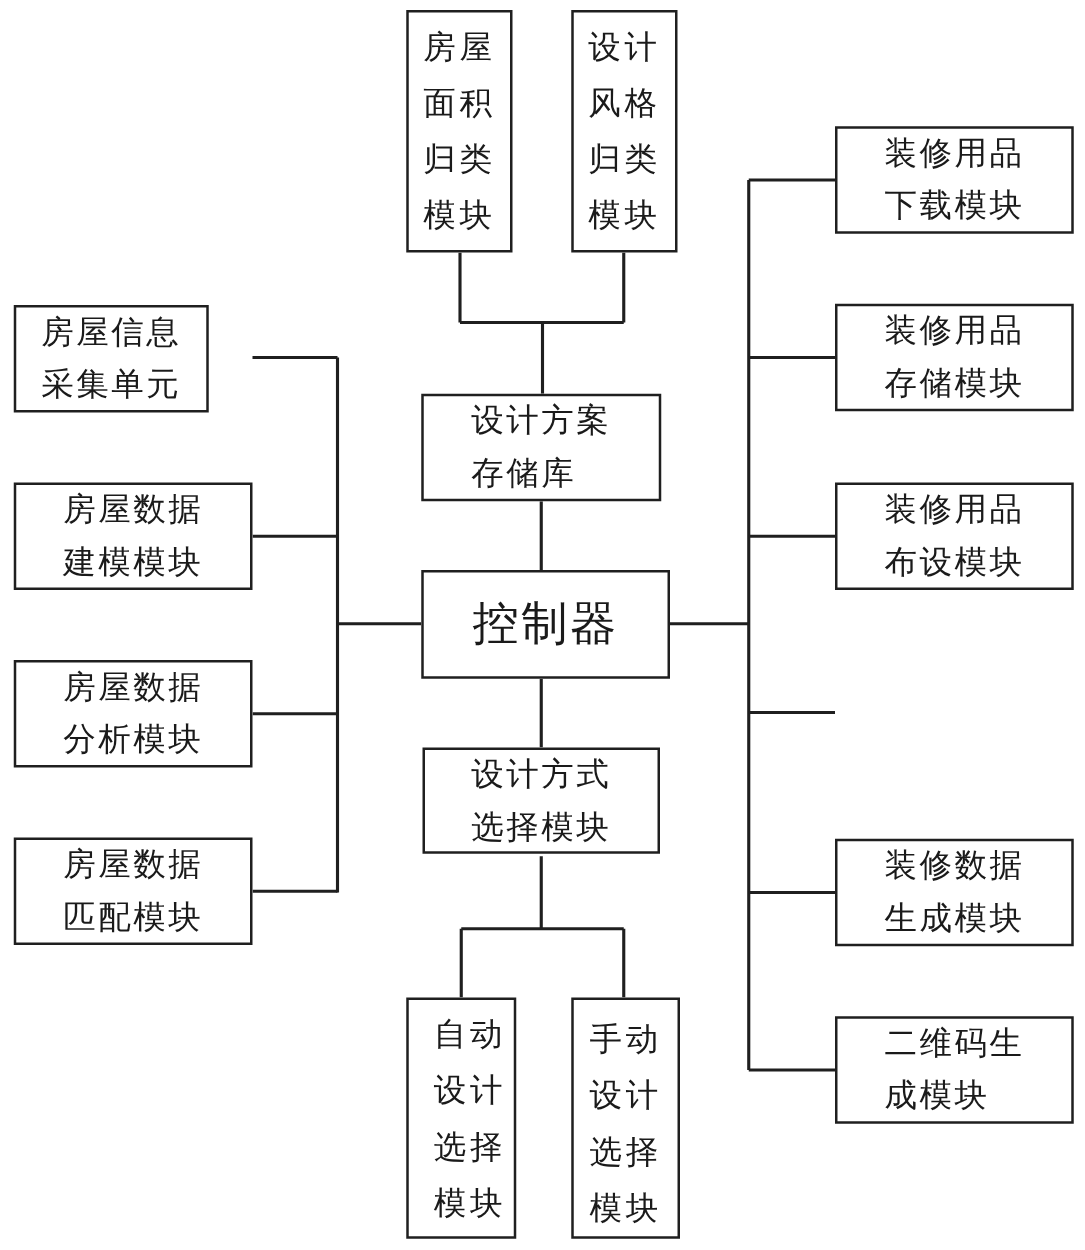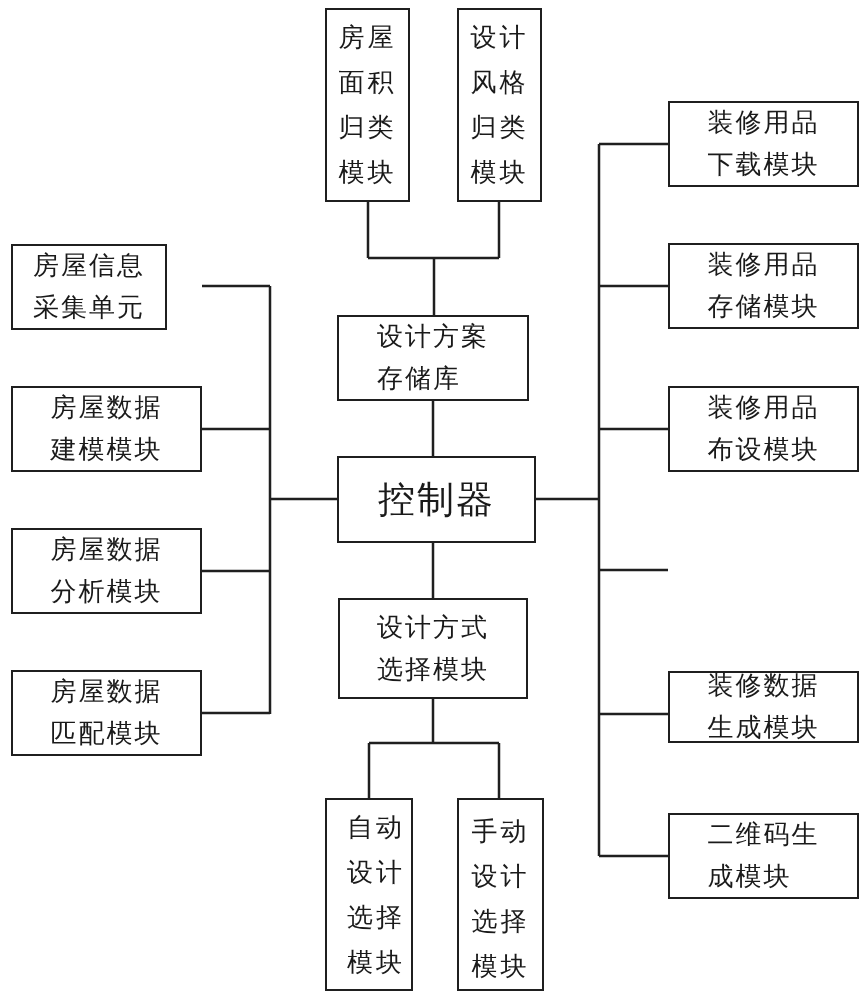--- a/index.html
+++ b/index.html
@@ -124,38 +124,38 @@
 匹配模块</span>
   </div>
 
   <div class="node" style="left:337px;top:315px;width:192px;height:86px;">
     <span class="lbl">设计方案
 存储库</span>
   </div>
   <div class="node big" style="left:337px;top:456px;width:199px;height:87px;">
     <span class="lbl">控制器</span>
   </div>
-  <div class="node" style="left:338px;top:598px;width:190px;height:101px;">
+  <div class="node" style="left:338px;top:598px;width:190px;height:85px;">
     <span class="lbl">设计方式
 选择模块</span>
   </div>
 
   <div class="node" style="left:668px;top:101px;width:191px;height:86px;">
     <span class="lbl">装修用品
 下载模块</span>
   </div>
   <div class="node" style="left:668px;top:243px;width:191px;height:86px;">
     <span class="lbl">装修用品
 存储模块</span>
   </div>
   <div class="node" style="left:668px;top:386px;width:191px;height:86px;">
     <span class="lbl">装修用品
 布设模块</span>
   </div>
-  <div class="node" style="left:668px;top:671px;width:191px;height:72px;">
+  <div class="node" style="left:668px;top:671px;width:191px;height:86px;">
     <span class="lbl">装修数据
 生成模块</span>
   </div>
   <div class="node" style="left:668px;top:813px;width:191px;height:86px;">
     <span class="lbl">二维码生
 成模块</span>
   </div>
 
   <div class="node vert" style="left:325px;top:798px;width:88px;height:193px;padding-left:14px;">
     <span class="lbl">自动

